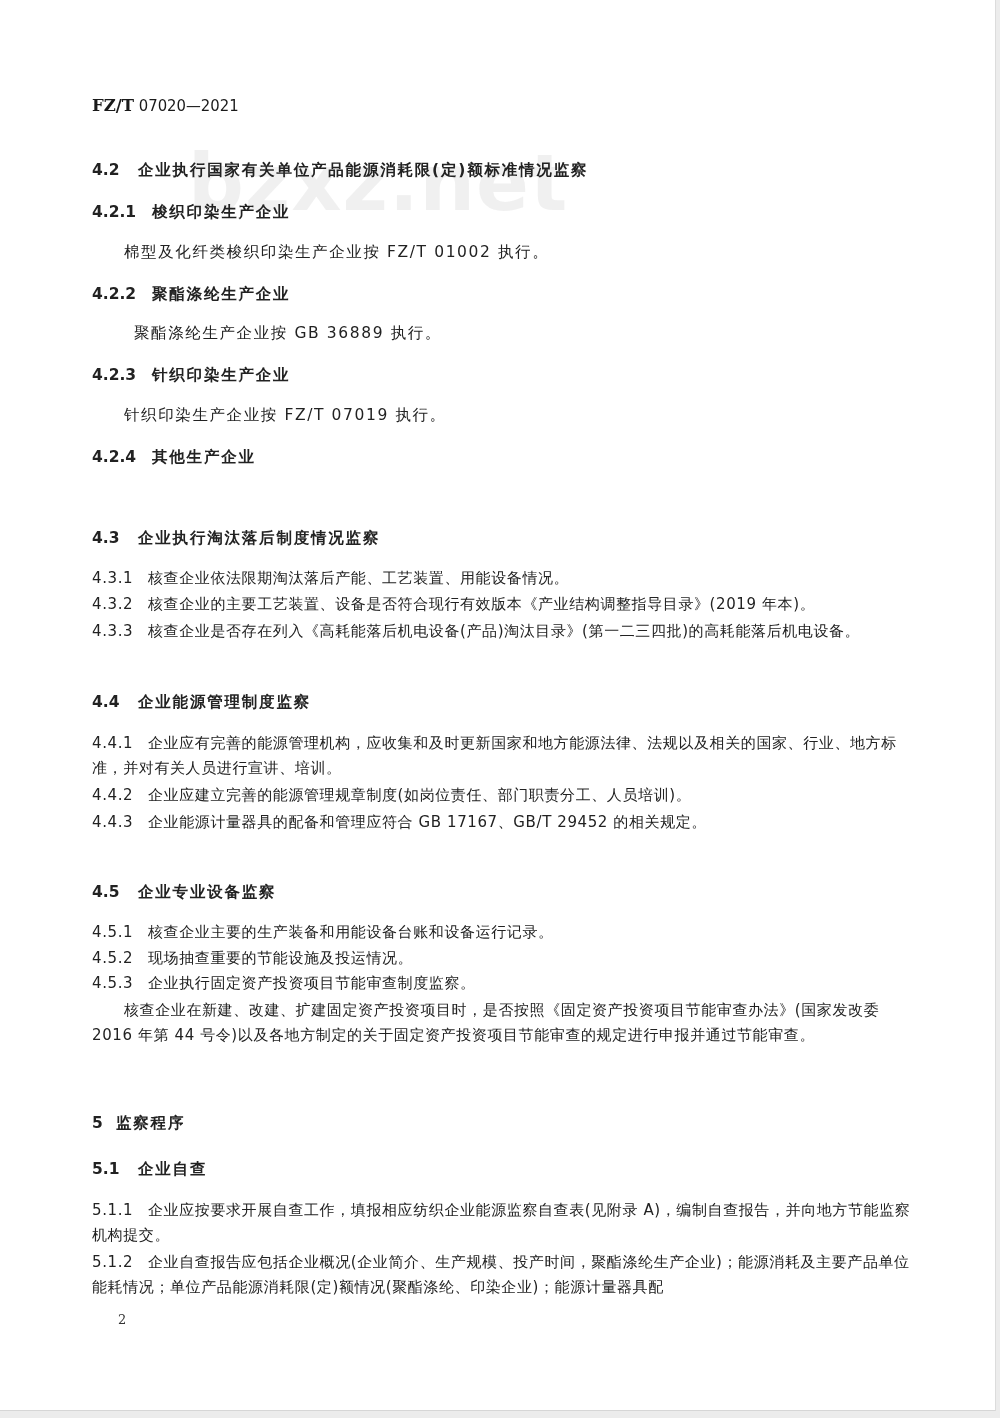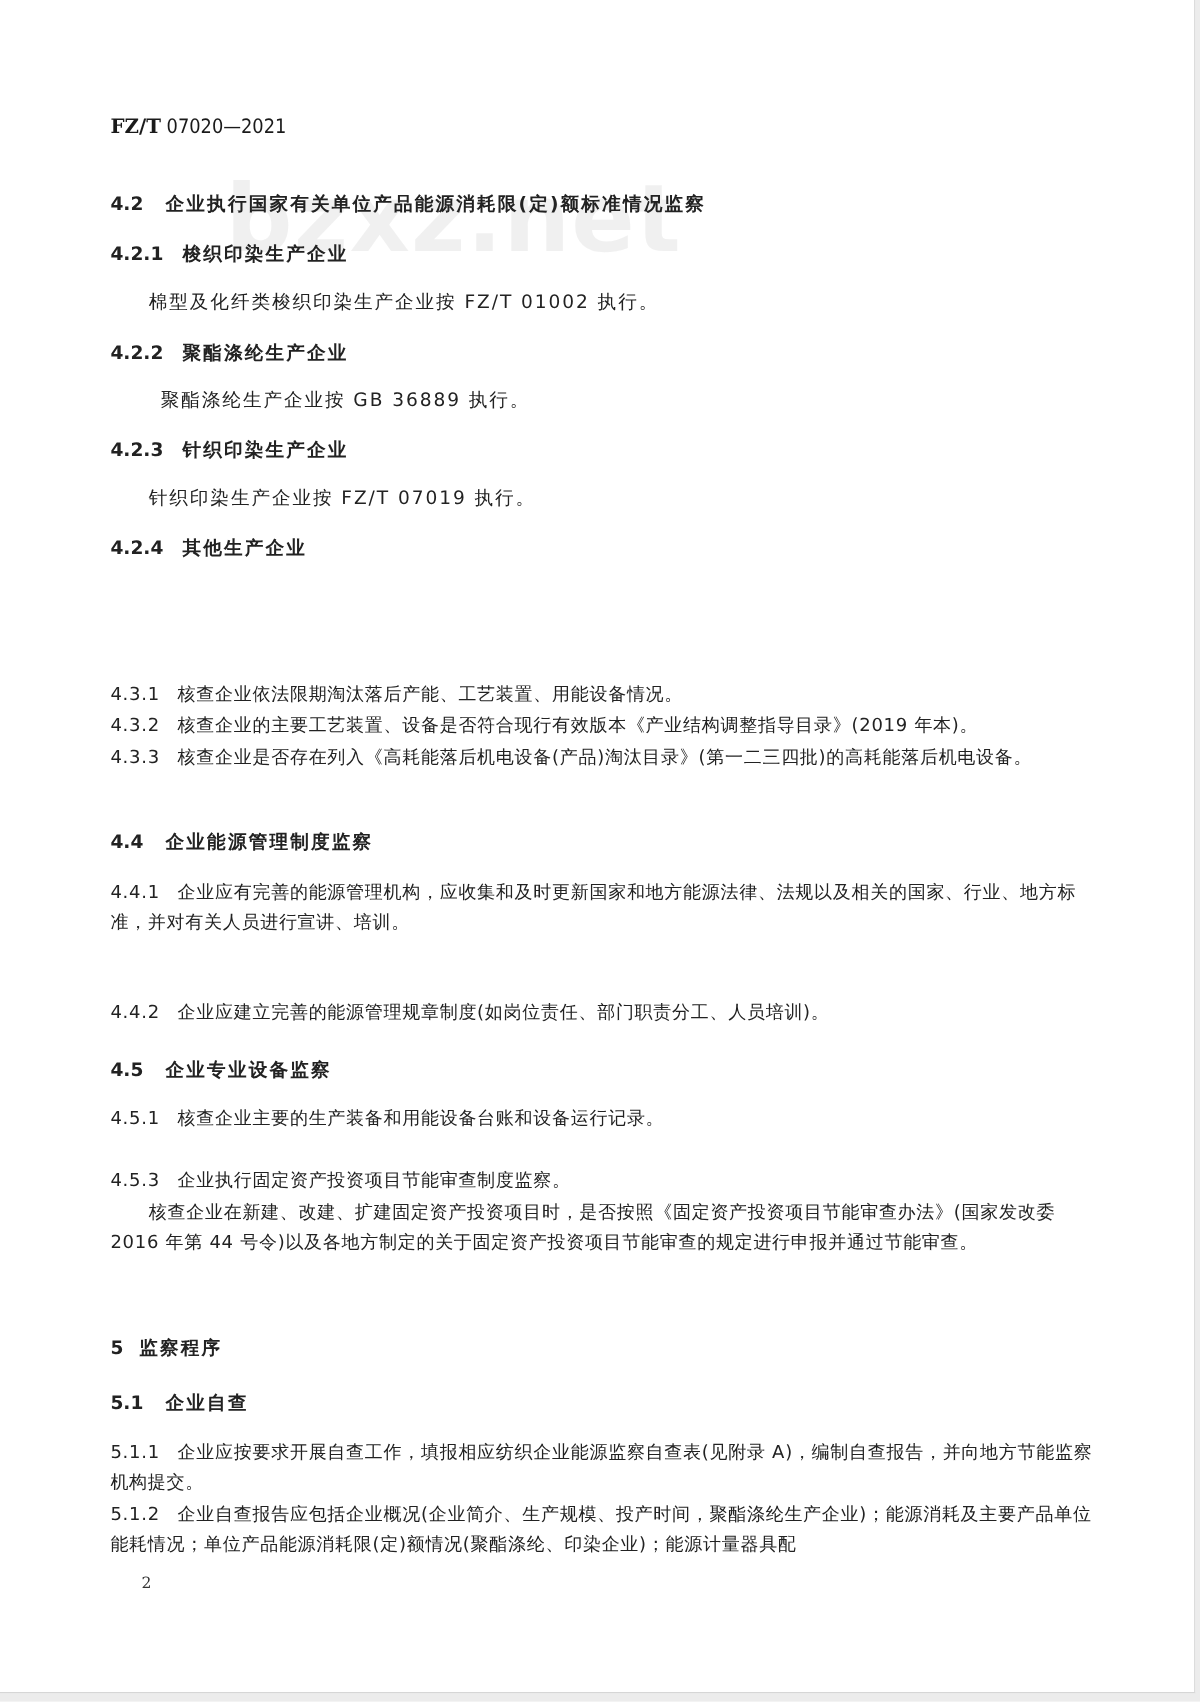--- a/index.html
+++ b/index.html
@@ -70,45 +70,54 @@
 
   <div class="line h h3" style="top:365px;">
     <span class="num">4.2.3</span><span class="txt">针织印染生产企业</span>
   </div>
   <div class="line body-indent" style="top:405px;">针织印染生产企业按 FZ/T 07019 执行。</div>
 
   <div class="line h h3" style="top:447px;">
     <span class="num">4.2.4</span><span class="txt">其他生产企业</span>
   </div>
 
+  <div class="line h h2" style="top:528px;">
+    <span class="num">4.3</span><span class="txt">企业执行淘汰落后制度情况监察</span>
+  </div>
   <div class="para" style="top:566px;">
     <span class="num">4.3.1</span><span>核查企业依法限期淘汰落后产能、工艺装置、用能设备情况。</span>
   </div>
   <div class="para" style="top:592px;">
     <span class="num">4.3.2</span><span>核查企业的主要工艺装置、设备是否符合现行有效版本《产业结构调整指导目录》(2019 年本)。</span>
   </div>
   <div class="para" style="top:619px;">
     <span class="num">4.3.3</span><span>核查企业是否存在列入《高耗能落后机电设备(产品)淘汰目录》(第一二三四批)的高耗能落后机电设备。</span>
   </div>
 
   <div class="line h h2" style="top:692px;">
     <span class="num">4.4</span><span class="txt">企业能源管理制度监察</span>
   </div>
   <div class="para" style="top:731px;">
     <span class="num">4.4.1</span><span>企业应有完善的能源管理机构，应收集和及时更新国家和地方能源法律、法规以及相关的国家、行业、地方标准，并对有关人员进行宣讲、培训。</span>
   </div>
-  <div class="para" style="top:783px;margin-top:48px;">
+  <div class="para" style="top:783px;">
     <span class="num">4.4.2</span><span>企业应建立完善的能源管理规章制度(如岗位责任、部门职责分工、人员培训)。</span>
+  </div>
+  <div class="para" style="top:810px;">
+    <span class="num">4.4.3</span><span>企业能源计量器具的配备和管理应符合 GB 17167、GB/T 29452 的相关规定。</span>
   </div>
 
   <div class="line h h2" style="top:882px;">
     <span class="num">4.5</span><span class="txt">企业专业设备监察</span>
   </div>
   <div class="para" style="top:920px;">
     <span class="num">4.5.1</span><span>核查企业主要的生产装备和用能设备台账和设备运行记录。</span>
+  </div>
+  <div class="para" style="top:946px;">
+    <span class="num">4.5.2</span><span>现场抽查重要的节能设施及投运情况。</span>
   </div>
   <div class="para" style="top:971px;">
     <span class="num">4.5.3</span><span>企业执行固定资产投资项目节能审查制度监察。</span>
   </div>
   <div class="para indent" style="top:998px;">核查企业在新建、改建、扩建固定资产投资项目时，是否按照《固定资产投资项目节能审查办法》(国家发改委 2016 年第 44 号令)以及各地方制定的关于固定资产投资项目节能审查的规定进行申报并通过节能审查。</div>
 
   <div class="line h h1" style="top:1113px;">
     <span class="num">5</span><span class="txt">监察程序</span>
   </div>
 

